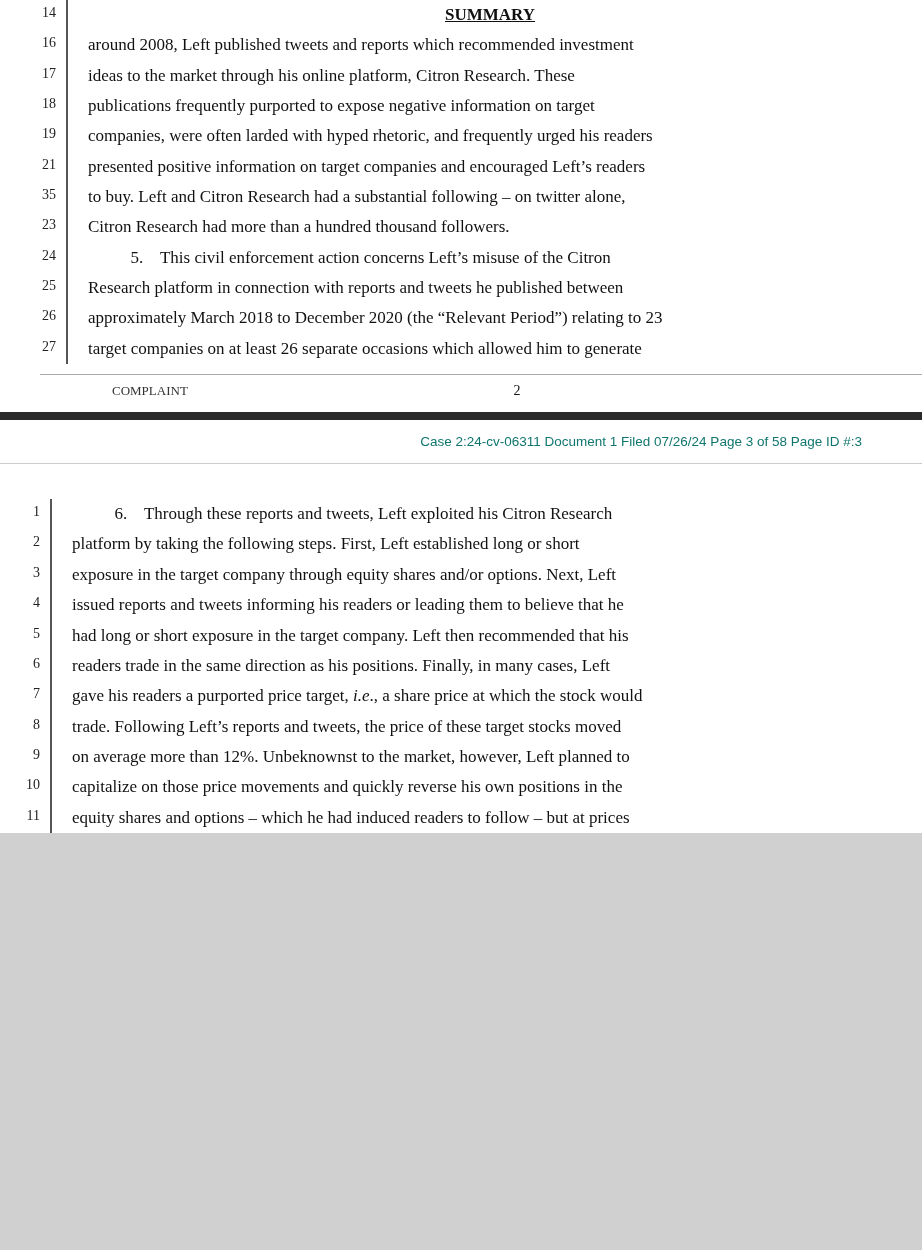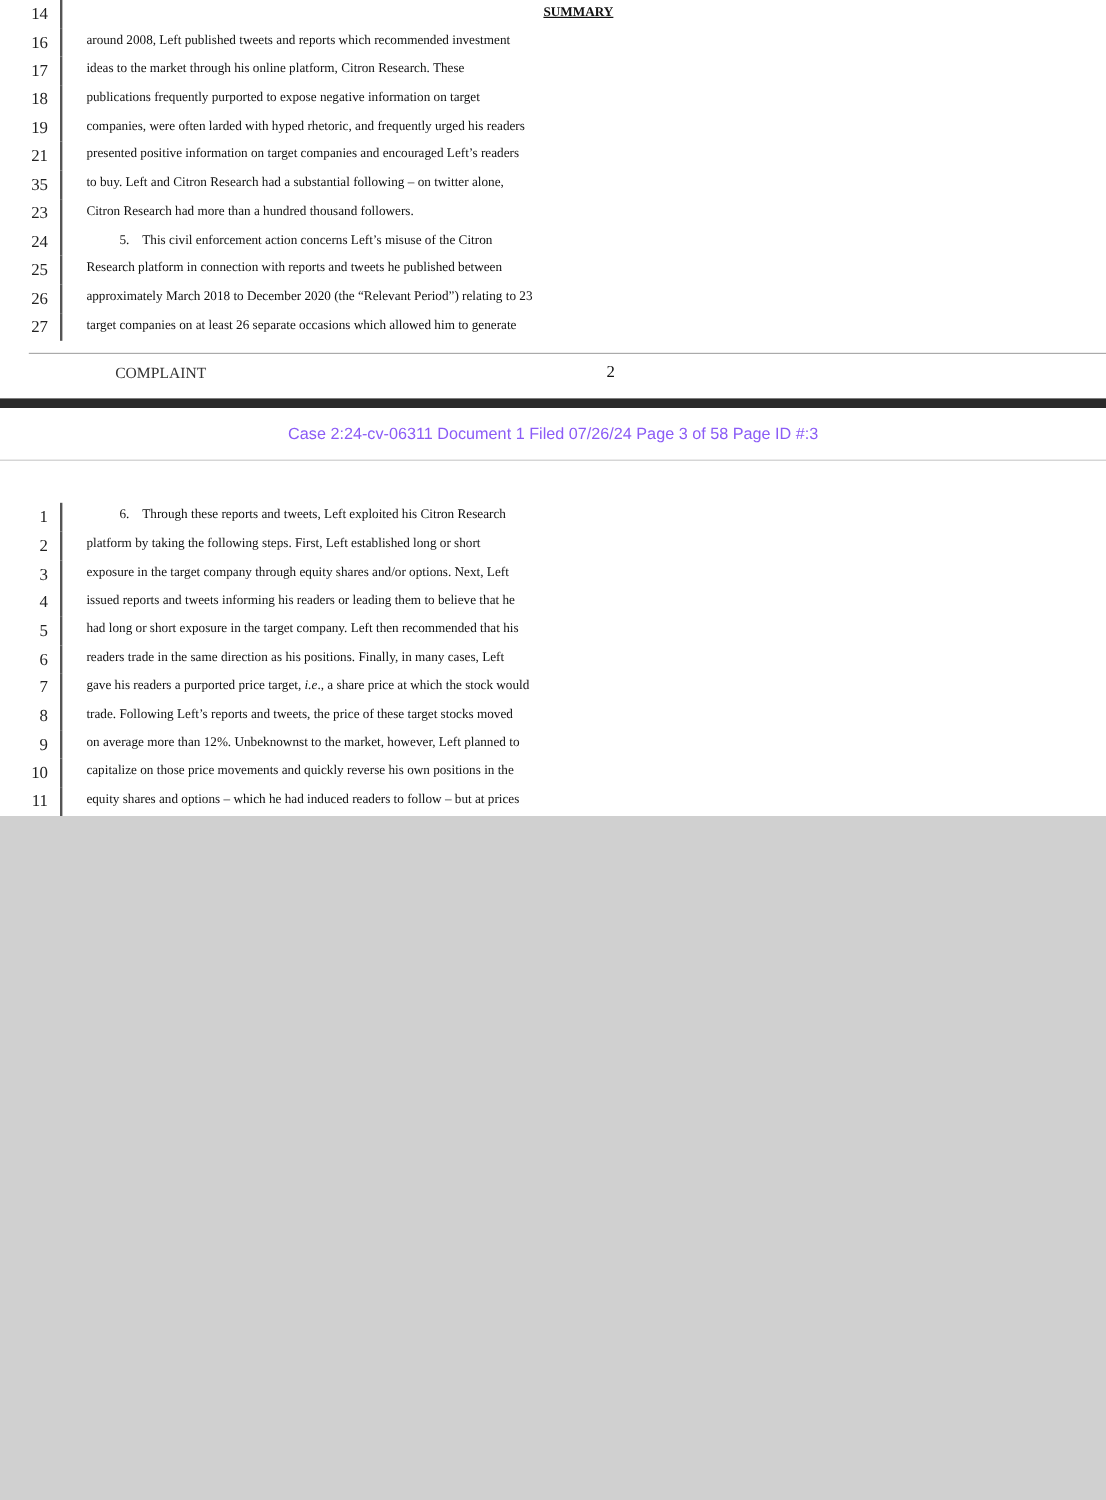--- a/index.html
+++ b/index.html
@@ -21,24 +21,24 @@
       width: 100%;
     }
 
     .case-header {
       background: #ffffff;
       padding: 14px 60px 14px 60px;
       border-bottom: 1px solid #ccc;
     }
 
     .case-header-text {
-      color: #8b5cf6;
+      color: #0f766e;
       font-size: 13.5px;
       font-family: Arial, sans-serif;
-      text-align: center;
+      text-align: right;
     }
 
     .footer-row {
       display: flex;
       align-items: center;
       border-top: 1px solid #aaa;
       margin-top: 10px;
       padding: 8px 0 8px 52px;
       margin-left: 24px;
     }
@@ -76,32 +76,33 @@
       color: #222;
       border-right: 2px solid #555;
       line-height: 1.55;
       font-family: 'Times New Roman', Times, serif;
       padding-top: 2px;
     }
 
     .line-content-cell {
       flex: 1;
       padding: 2px 30px 2px 20px;
-      font-size: 11px;
+      font-size: 17px;
       line-height: 1.55;
       color: #111;
       font-family: 'Times New Roman', Times, serif;
     }
 
     .page-wrapper {
       background: #ffffff;
     }
 
     .top-page {
       padding-bottom: 5px;
+      padding-left: 16px;
     }
 
     .bottom-page {
       padding-top: 5px;
     }
   </style>
 </head>
 <body>
 
 <div class="page-wrapper">

